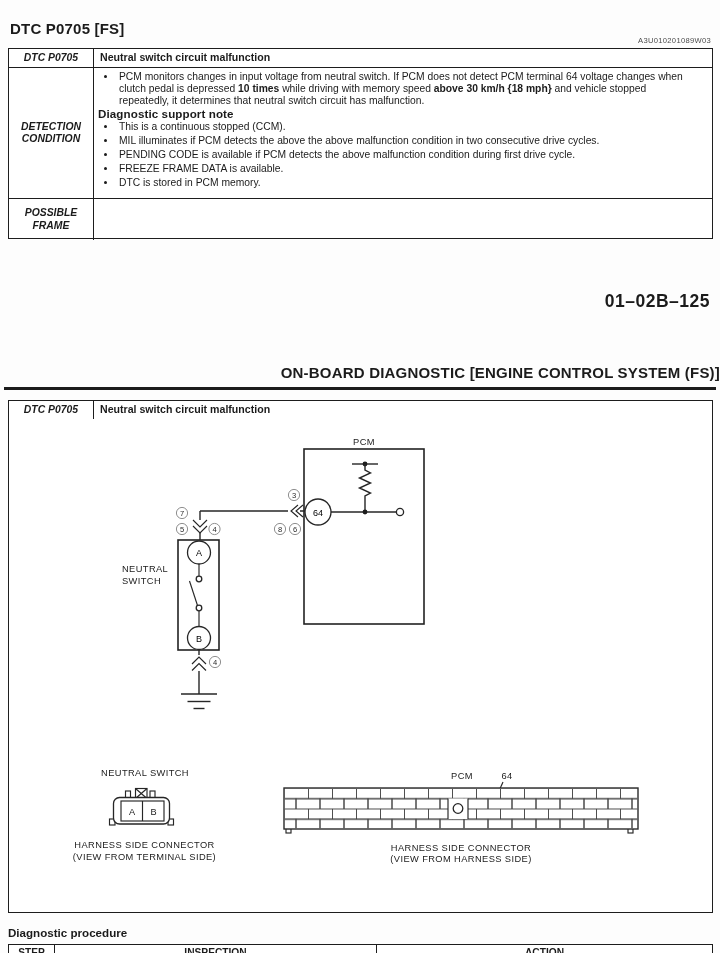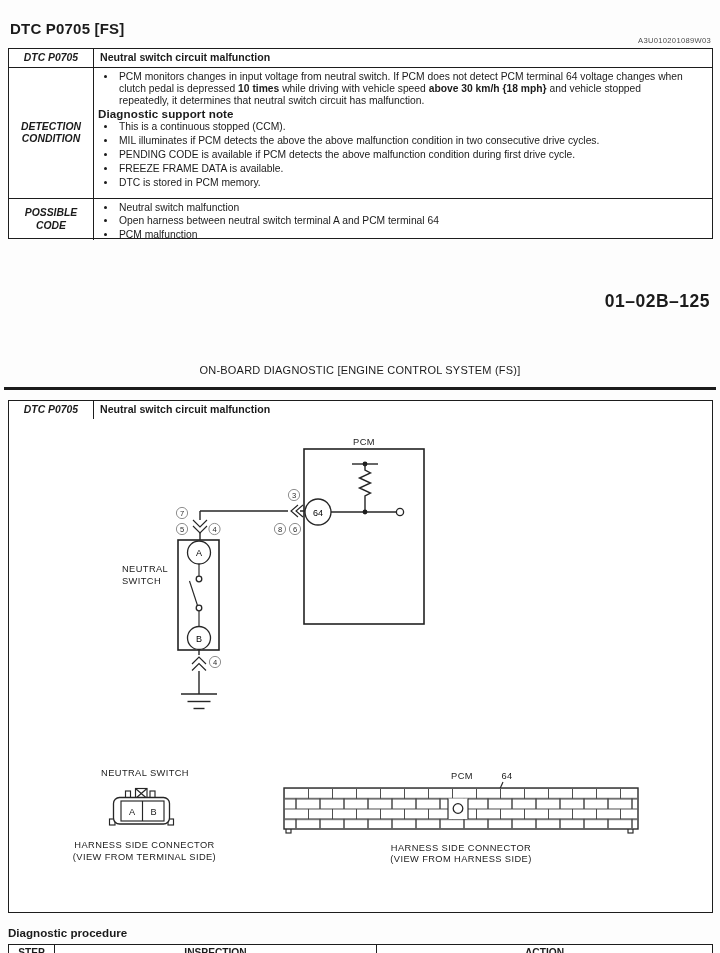--- a/index.html
+++ b/index.html
@@ -33,22 +33,22 @@
   #t1-row3 { top:149px; height:42px; }
 
   ul.blist { list-style:disc; margin:1px 0 0 0; padding-left:19px; max-width:592px; }
   ul.blist li { margin:0 0 1.2px 0; padding-left:2px; }
   .support-heading { font-size:11.6px; font-weight:bold; margin:1.5px 0 1px 0; letter-spacing:.1px; }
   ul.support li { margin-bottom:2.4px; }
   ul.cause li { margin-bottom:1.6px; }
 
   #page-number { right:10px; top:291px; font-size:17.5px; font-weight:bold; letter-spacing:.5px; }
 
-  #section-title { left:0; right:0; top:364px; text-align:center; font-size:11px;
-                   font-weight:normal; letter-spacing:.2px; }
+  #section-title { left:0; right:0; top:364px; text-align:right; font-size:15px;
+                   font-weight:bold; letter-spacing:.2px; }
   #title-rule { left:4px; right:4px; top:387px; height:2.6px; background:#1c1c1c; }
 
   #diagram-box { left:8px; top:400px; width:705px; height:513px; }
   #d-hdr { top:0; height:18px; }
   #diagram-area { position:absolute; left:0; top:18px; width:701px; height:492px; }
   #wiring-svg { display:block; width:701px; height:492px; }
 
   svg { font-family:"Liberation Sans", sans-serif; }
   .wire   { stroke:#262626; stroke-width:1.4; fill:none; }
   .thin   { stroke:#262626; stroke-width:1.15; fill:none; }
@@ -80,43 +80,36 @@
     <div class="lcell">DTC P0705</div>
     <div class="rcell">Neutral switch circuit malfunction</div>
   </div>
   <div class="trow" id="t1-row2">
     <div class="lcell">
       <span>DETECTION</span>
       <span>CONDITION</span>
     </div>
     <div class="rcell">
       <ul class="blist">
-        <li><span>PCM monitors changes in input voltage from neutral switch. If PCM does not detect PCM terminal 64 voltage changes when clutch pedal is depressed </span><b>10 times</b><span> while driving with vehicle speed </span><b>above 30 km/h {18 mph}</b><span> and vehicle stopped repeatedly, it determines that neutral switch circuit has malfunction.</span></li>
+        <li><span>PCM monitors changes in input voltage from neutral switch. If PCM does not detect PCM terminal 64 voltage changes when clutch pedal is depressed </span><b>10 times</b><span> while driving with memory speed </span><b>above 30 km/h {18 mph}</b><span> and vehicle stopped repeatedly, it determines that neutral switch circuit has malfunction.</span></li>
       </ul>
       <div class="support-heading">Diagnostic support note</div>
       <ul class="blist support">
         <li>This is a continuous stopped (CCM).</li>
         <li>MIL illuminates if PCM detects the above the above malfunction condition in two consecutive drive cycles.</li>
         <li>PENDING CODE is available if PCM detects the above malfunction condition during first drive cycle.</li>
         <li>FREEZE FRAME DATA is available.</li>
         <li>DTC is stored in PCM memory.</li>
       </ul>
     </div>
   </div>
   <div class="trow" id="t1-row3">
     <div class="lcell">
       <span>POSSIBLE</span>
-      <span>CODE</span>
-    </div>
-    <div class="rcell">
-      <ul class="blist cause">
-        <li>Neutral switch malfunction</li>
-        <li>Open harness between neutral switch terminal A and PCM terminal 64</li>
-        <li>PCM malfunction</li>
-      </ul>
+      <span>FRAME</span>
     </div>
   </div>
 </div>
 
 <div class="abs" id="page-number">01–02B–125</div>
 
 <div class="abs" id="section-title">ON-BOARD DIAGNOSTIC [ENGINE CONTROL SYSTEM (FS)]</div>
 <div class="abs" id="title-rule"></div>
 
 <div class="abs man-table" id="diagram-box">

